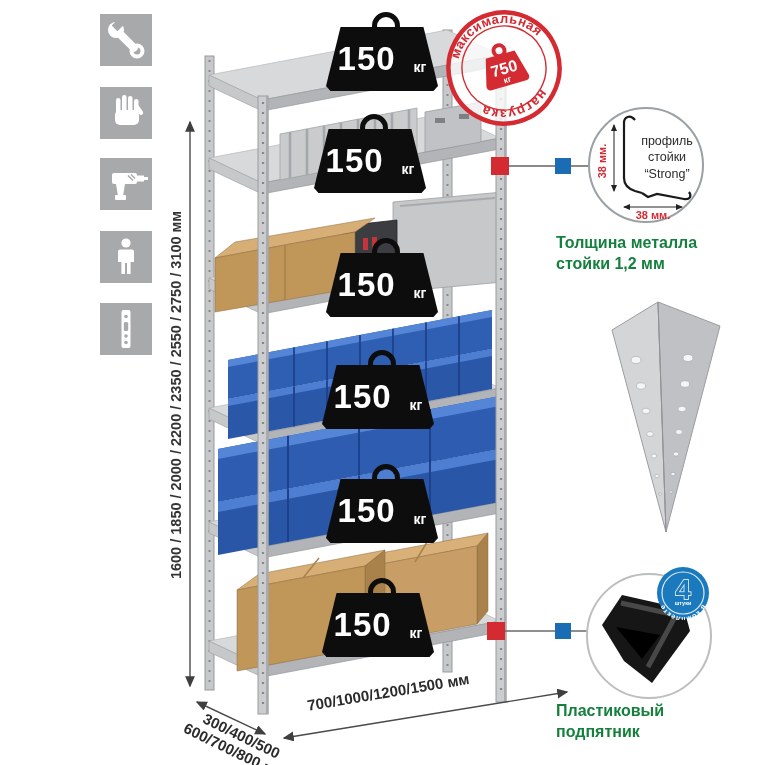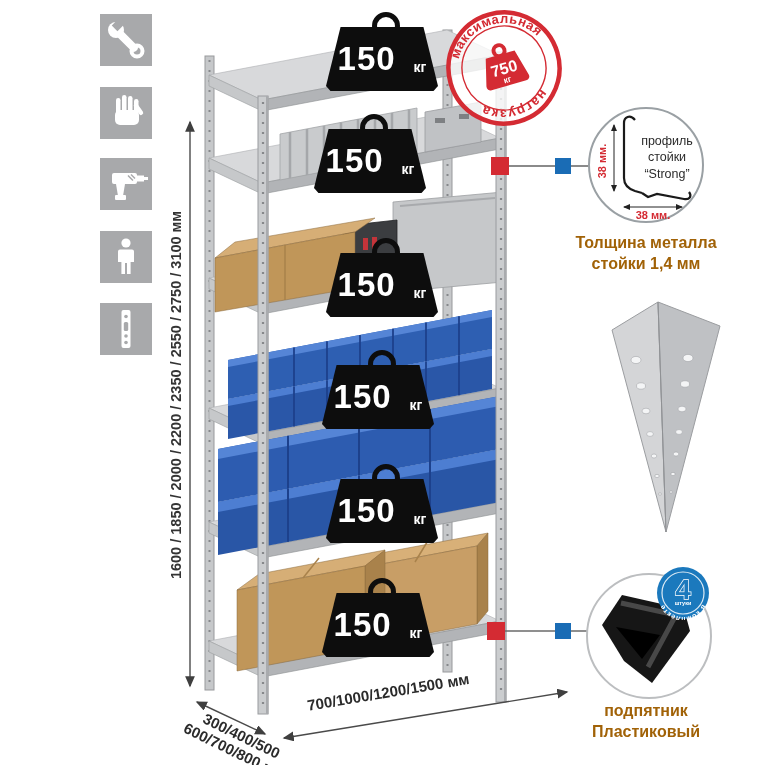--- a/index.html
+++ b/index.html
@@ -18,22 +18,22 @@
            display:flex;align-items:center;justify-content:center;gap:18px;}
   .wb-val{color:#fff;font-size:33px;font-weight:bold;letter-spacing:1px;}
   .wb-unit{color:#fff;font-size:14px;font-weight:bold;margin-top:16px;}
   
   #stamp{left:444px;top:8px;width:120px;height:120px;transform:rotate(-16deg);z-index:3;}
   
   #profile-circle{left:585px;top:104px;width:122px;height:122px;z-index:2;}
   #foot-circle{left:586px;top:573px;width:122px;height:122px;border:2px solid #bcbec0;
                border-radius:50%;background:#fff;overflow:hidden;z-index:2;}
   #foot-badge{left:656px;top:566px;width:54px;height:54px;z-index:4;}
-  .caption{position:absolute;width:180px;text-align:center;font-size:16px;font-weight:bold;
-           color:#a16207;line-height:1.3;z-index:2;}
+  .caption{position:absolute;width:180px;font-size:16px;font-weight:bold;
+           color:#15803d;line-height:1.3;z-index:2;}
   
   #height-label{left:176px;top:395px;transform:translate(-50%,-50%) rotate(-90deg);
                 white-space:nowrap;font-size:14.5px;font-weight:bold;color:#333;z-index:2;}
   #depth-label{left:196px;top:704px;transform:rotate(26deg);transform-origin:0 0;
                font-size:15px;font-weight:bold;color:#2b2b2b;line-height:1.15;
                text-align:center;white-space:nowrap;z-index:2;}
   #width-label{left:306px;top:697px;transform:rotate(-9.5deg);transform-origin:0 0;
                font-size:15px;font-weight:bold;color:#2b2b2b;white-space:nowrap;z-index:2;}
 </style>
 </head>
@@ -325,21 +325,21 @@
       </defs>
       <text x="21" y="57" transform="rotate(-90 21 57)" text-anchor="middle" font-size="11" font-weight="bold" fill="#d42b33">38 мм.</text>
       <text x="68" y="115" text-anchor="middle" font-size="11" font-weight="bold" fill="#d42b33">38 мм.</text>
       <text x="82" y="41" text-anchor="middle" font-size="12.5" fill="#2b2b2b">профиль</text>
       <text x="82" y="57" text-anchor="middle" font-size="12.5" fill="#2b2b2b">стойки</text>
       <text x="82" y="74" text-anchor="middle" font-size="12.5" fill="#2b2b2b">“Strong”</text>
     </svg>
   </div>
   <div class="caption" style="left:556px;top:233px">
     <div>Толщина металла</div>
-    <div>стойки 1,4 мм</div>
+    <div>стойки 1,2 мм</div>
   </div>
 
   <div class="abs" id="foot-circle">
     <svg width="122" height="122" viewBox="0 0 122 122">
       <path d="M14,50 L34,20 L96,34 L102,56 L64,108 L36,86 Z" fill="#161616"></path>
       <path d="M33,28 L88,40 L60,92" stroke="#484848" stroke-width="5" fill="none"></path>
       <path d="M28,52 L72,60 L54,84 Z" fill="#000"></path>
     </svg>
   </div>
   <div class="abs" id="foot-badge">
@@ -350,22 +350,22 @@
           <path id="bArc" d="M48,30 A21,21 0 0 1 6,30"></path>
         </defs>
       <text x="27" y="33" text-anchor="middle" font-size="28" font-weight="bold" fill="#1b79bd" stroke="#fff" stroke-width="1.4" paint-order="stroke">4</text>
       <text x="27" y="39" text-anchor="middle" font-size="5.5" font-weight="bold" fill="#fff">штуки</text>
       <text font-size="7" font-weight="bold" fill="#fff" letter-spacing="0.6">
         <textPath href="#bArc" startOffset="50%" text-anchor="middle">в комплекте</textPath>
       </text>
     </svg>
   </div>
   <div class="caption" style="left:556px;top:701px">
+    <div>Пластиковый</div>
     <div>подпятник</div>
-    <div>Пластиковый</div>
   </div>
 
   <div class="abs" id="height-label">1600 / 1850 / 2000 / 2200 / 2350 / 2550 / 2750 / 3100 мм</div>
   <div class="abs" id="depth-label">
     <div>300/400/500</div>
     <div>600/700/800 мм</div>
   </div>
   <div class="abs" id="width-label">700/1000/1200/1500 мм</div>
 
 </div>

